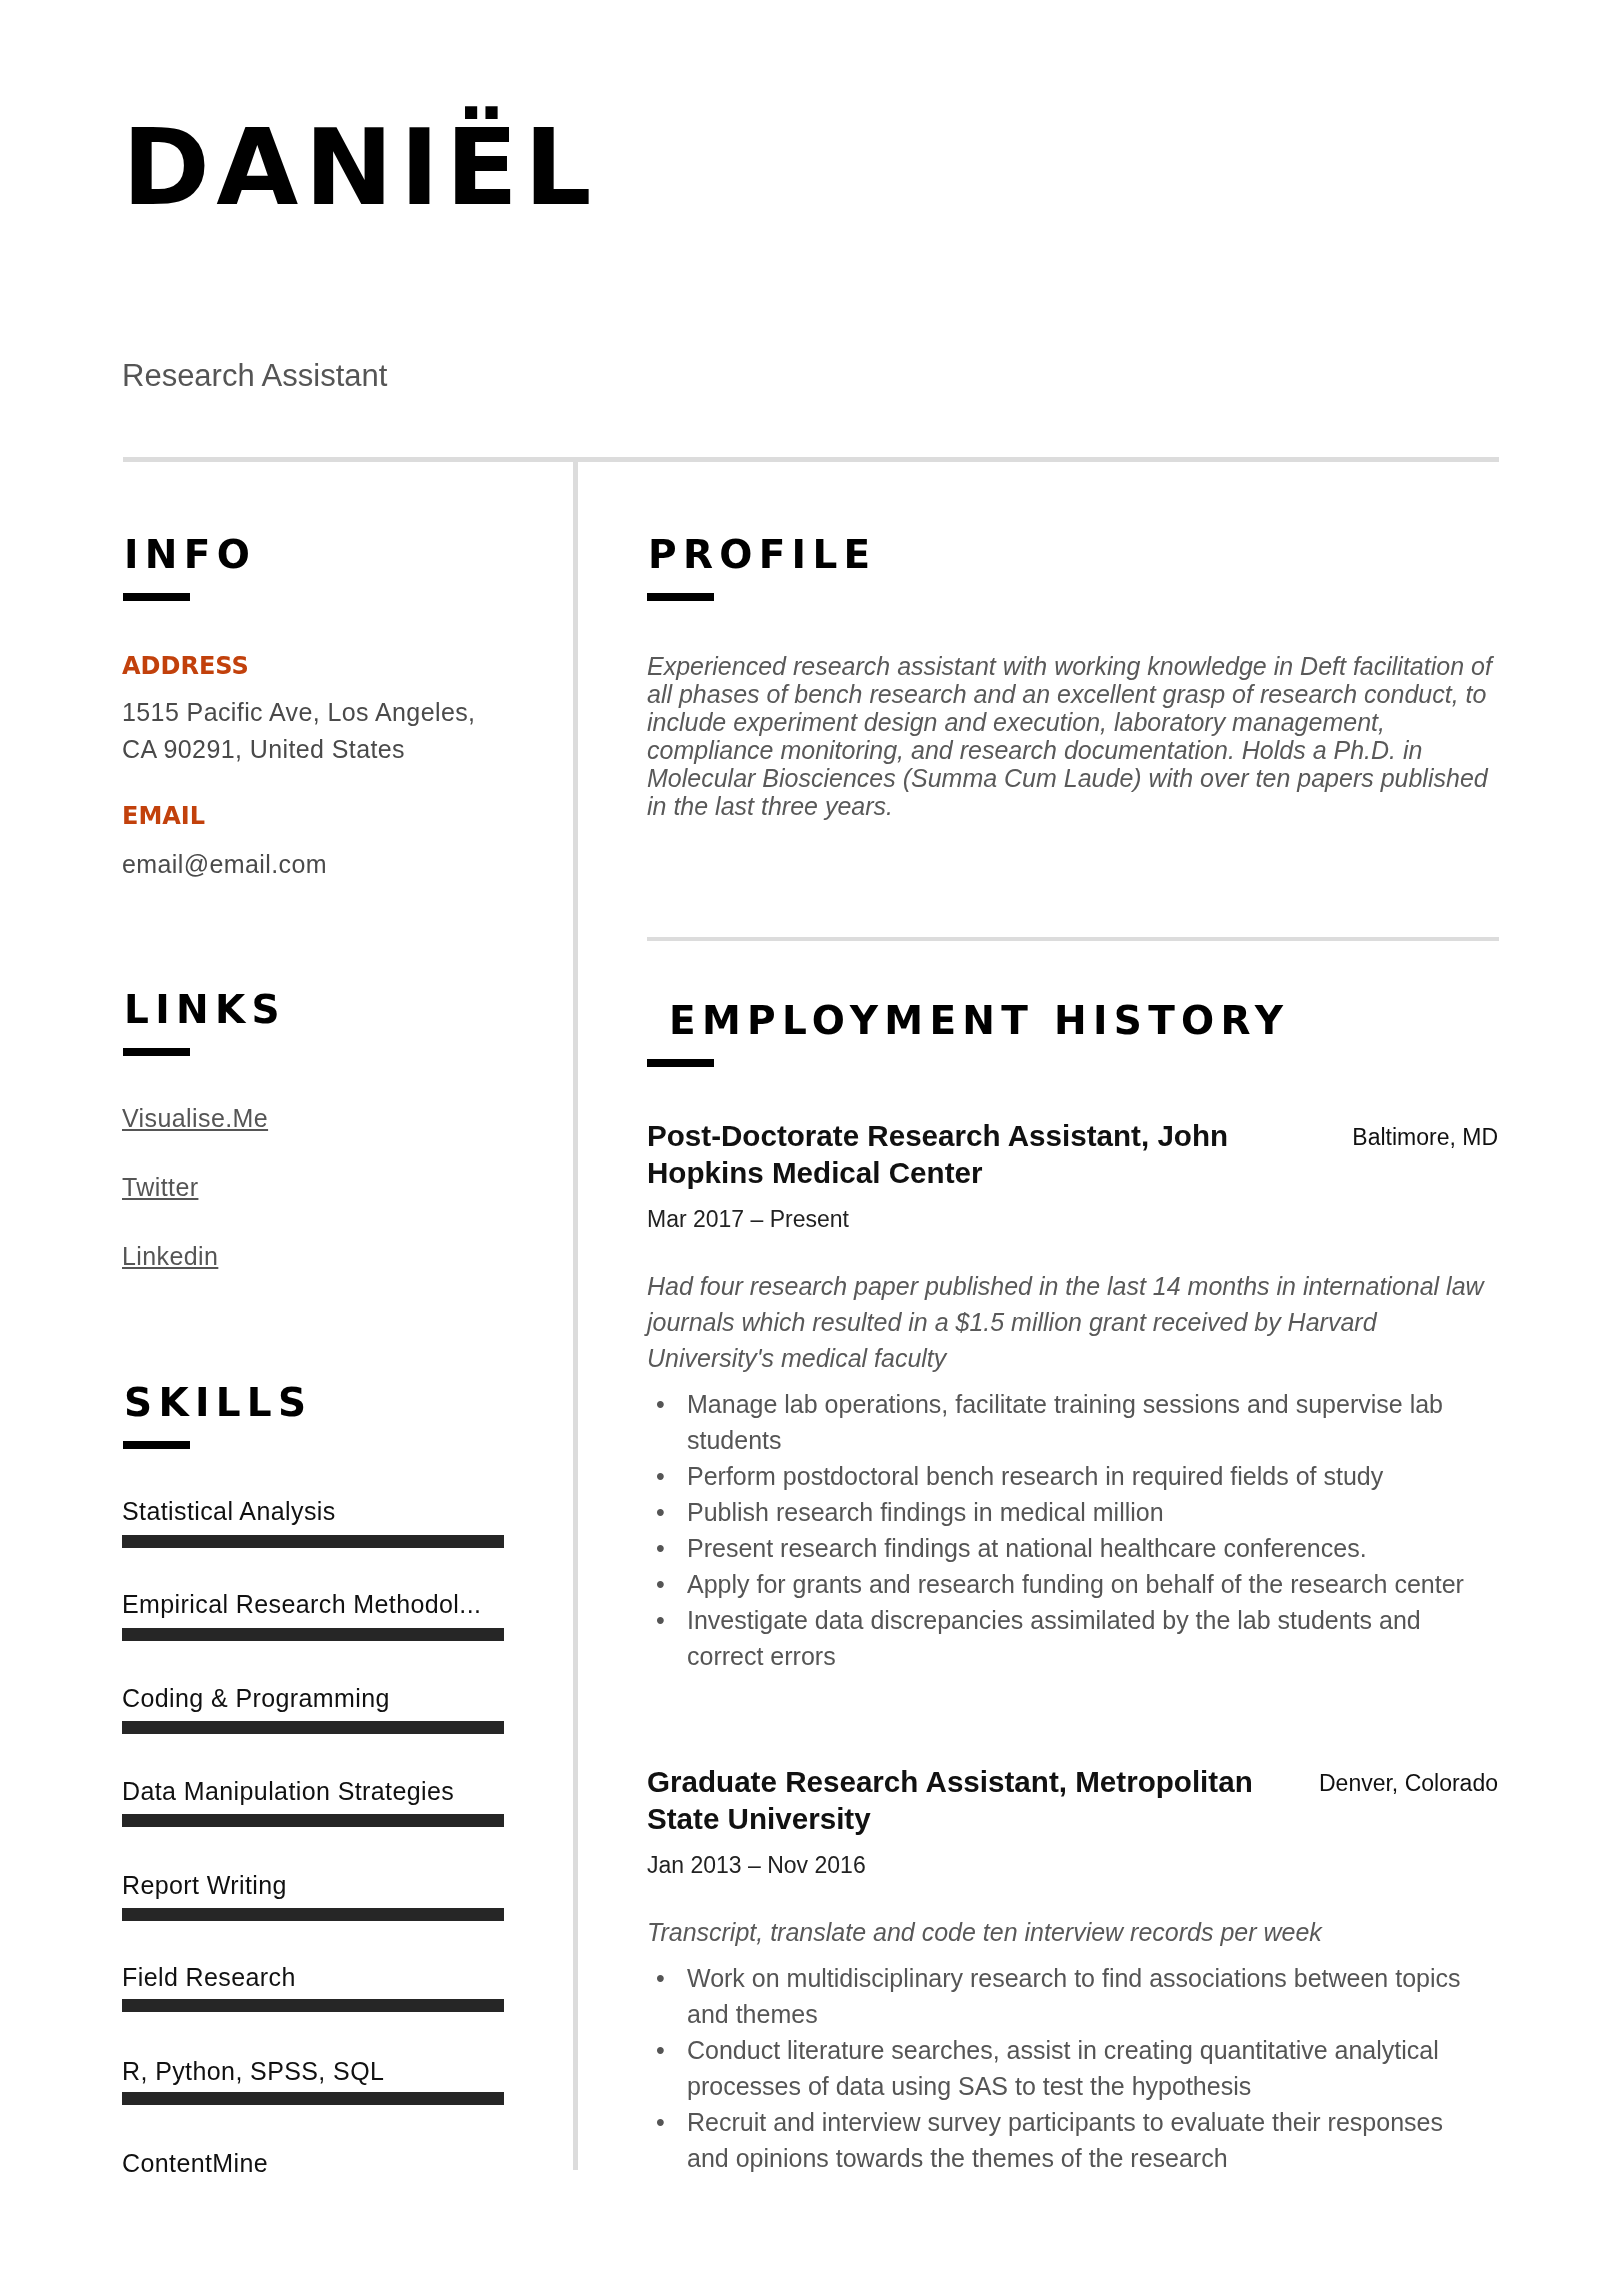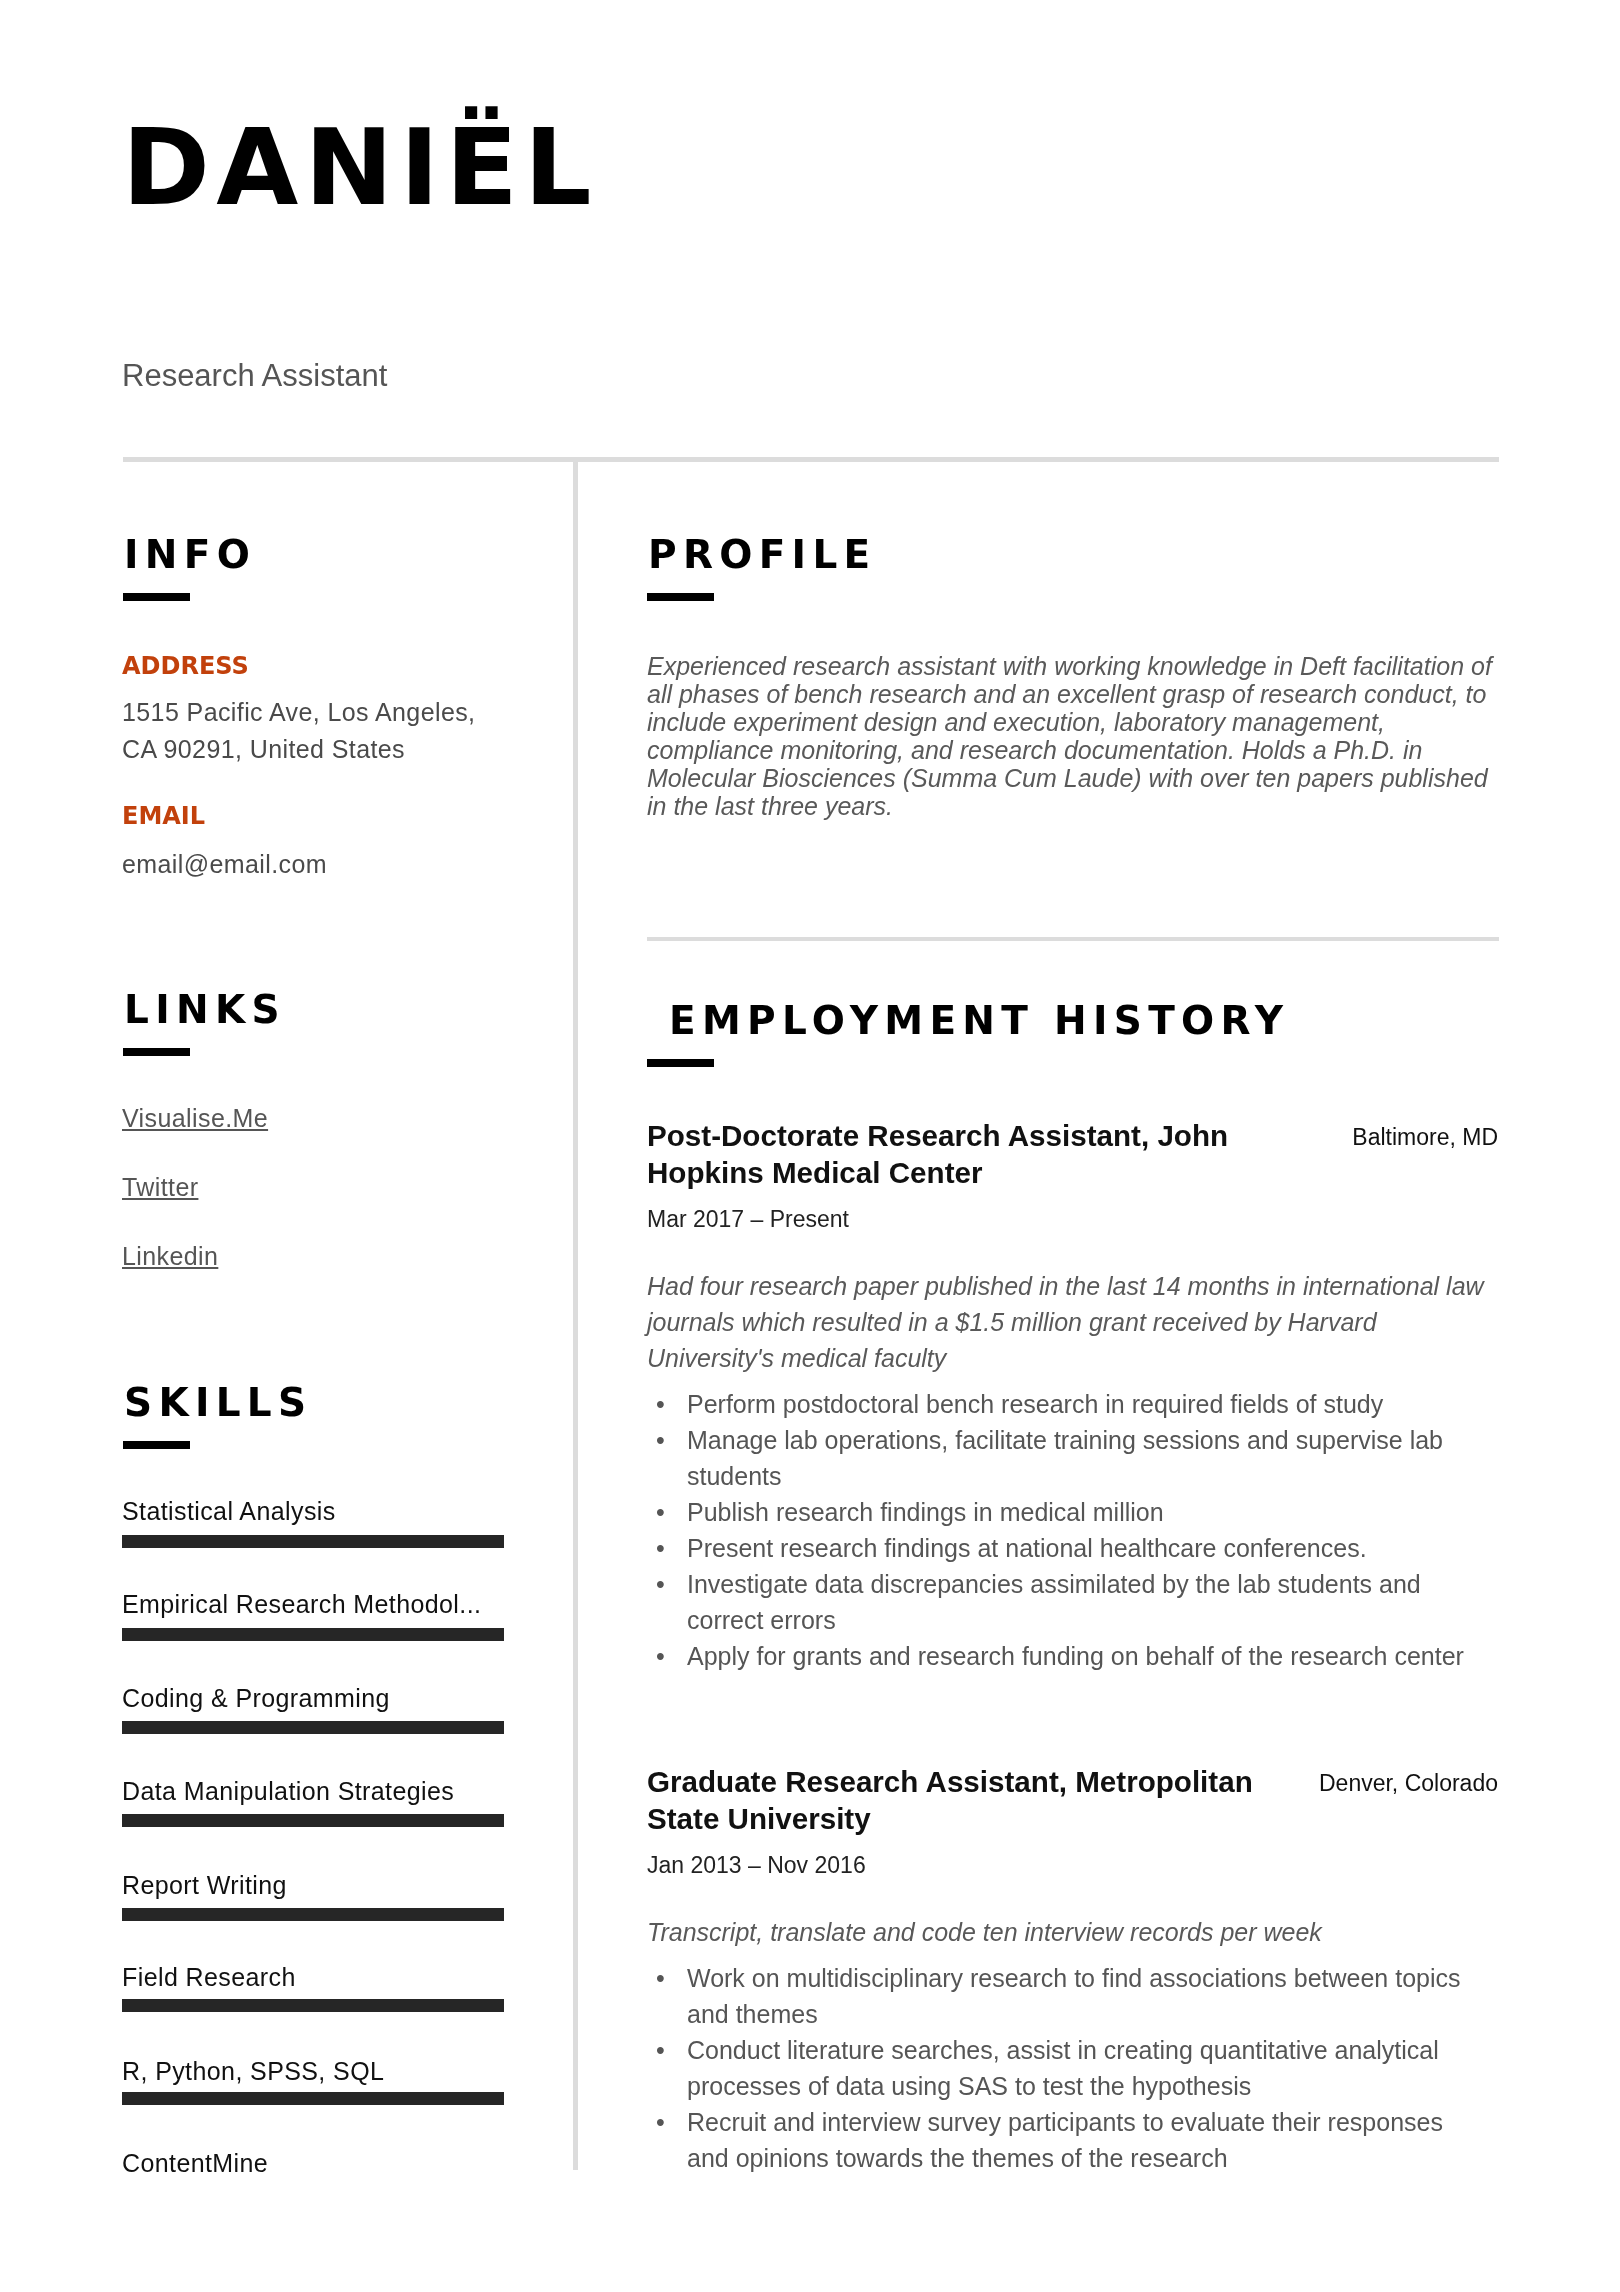--- a/index.html
+++ b/index.html
@@ -102,26 +102,26 @@
 <section>
   <div class="abs sec-title" style="left:648px; top:998px;margin-left:21px;">EMPLOYMENT HISTORY</div>
   <div class="abs sec-bar" style="left:647px; top:1059px;"></div>
 
   <article>
     <div class="abs job-title" style="left:647px; top:1117px;">Post-Doctorate Research Assistant, John Hopkins Medical Center</div>
     <div class="abs job-loc" style="left:1319px; top:1124px;">Baltimore, MD</div>
     <div class="abs job-date" style="left:647px; top:1206px;">Mar 2017 – Present</div>
     <div class="abs job-summary" style="left:647px; top:1268px;">Had four research paper published in the last 14 months in international law journals which resulted in a $1.5 million grant received by Harvard University's medical faculty</div>
     <ul class="abs bullets" style="left:647px; top:1386px;">
+      <li>Manage lab operations, facilitate training sessions and supervise lab students</li>
       <li>Perform postdoctoral bench research in required fields of study</li>
-      <li>Manage lab operations, facilitate training sessions and supervise lab students</li>
       <li>Publish research findings in medical million</li>
       <li>Present research findings at national healthcare conferences.</li>
+      <li>Apply for grants and research funding on behalf of the research center</li>
       <li>Investigate data discrepancies assimilated by the lab students and correct errors</li>
-      <li>Apply for grants and research funding on behalf of the research center</li>
     </ul>
   </article>
 
   <article>
     <div class="abs job-title" style="left:647px; top:1763px;">Graduate Research Assistant, Metropolitan State University</div>
     <div class="abs job-loc" style="left:1319px; top:1770px;">Denver, Colorado</div>
     <div class="abs job-date" style="left:647px; top:1852px;">Jan 2013 – Nov 2016</div>
     <div class="abs job-summary" style="left:647px; top:1914px;">Transcript, translate and code ten interview records per week</div>
     <ul class="abs bullets" style="left:647px; top:1960px;">
       <li>Work on multidisciplinary research to find associations between topics and themes</li>

